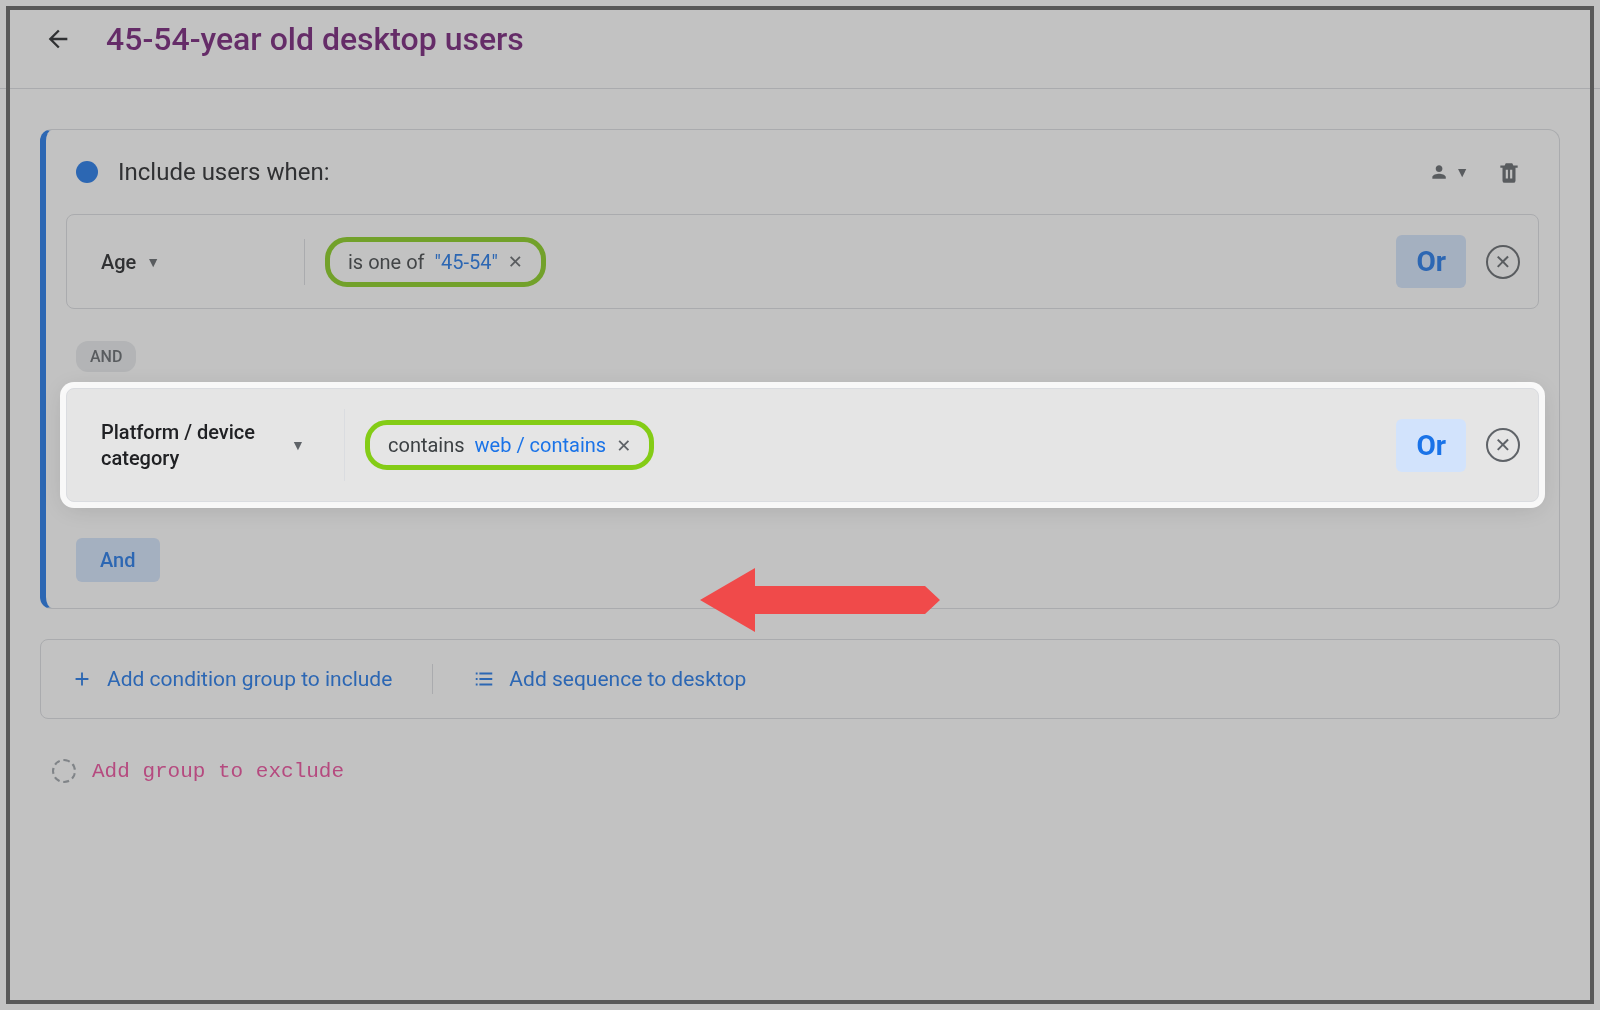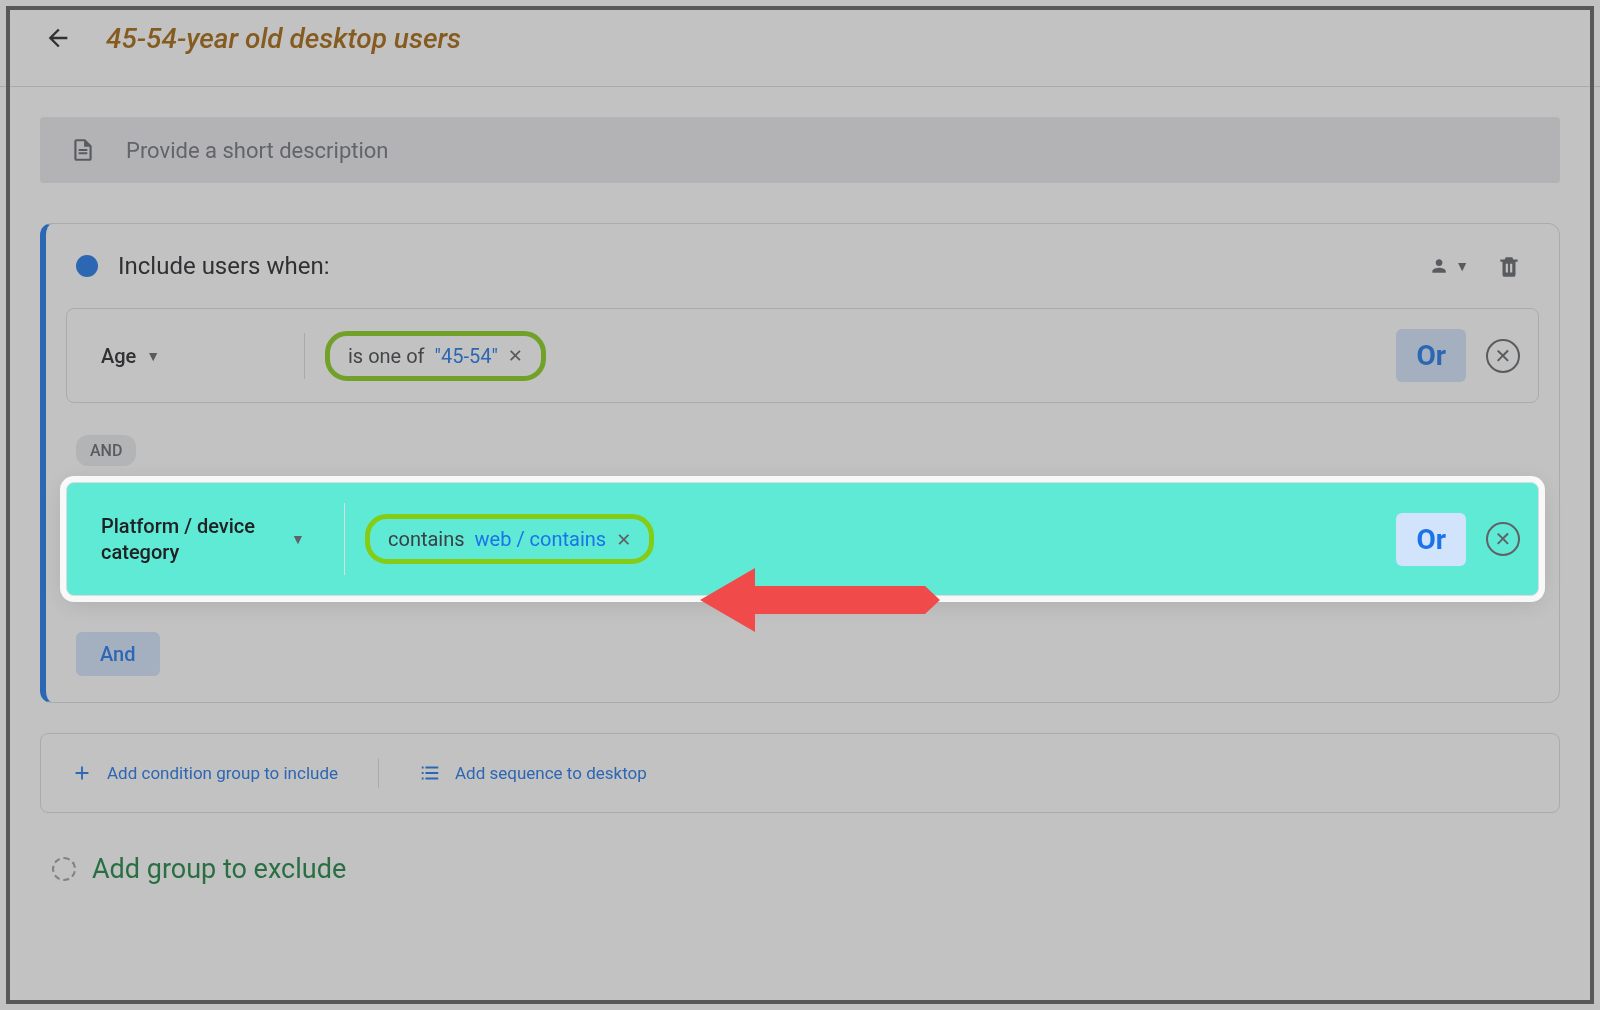--- a/index.html
+++ b/index.html
@@ -3,21 +3,21 @@
 <meta charset="utf-8">
 <style>
 * { box-sizing: border-box; margin: 0; padding: 0; font-family: 'Google Sans', Roboto, Arial, sans-serif; }
 body { background: #fff; width: 1600px; height: 1010px; overflow: hidden; position: relative; }
 
 .dim-overlay { position: absolute; inset: 0; background: rgba(80,80,80,0.35); pointer-events: none; z-index: 5; }
 .frame { position: absolute; inset: 6px; border: 4px solid #5c5c5c; }
 
 .header { display: flex; align-items: center; padding: 20px 40px; gap: 30px; }
 .back-btn { width: 36px; height: 36px; display:flex; align-items:center; justify-content:center; cursor:pointer; }
-.title { font-size: 28px; font-weight: 500; color: #a16207; font-style: italic; }
+.title { font-size: 32px; font-weight: 500; color: #701a75; }
 
 .hr { height: 1px; background: #dadce0; margin: 10px 0 30px 0; }
 
 .content { padding: 0 40px; }
 
 .desc-row { display:flex; align-items:center; gap: 30px; background: #e8e9eb; padding: 20px 30px; border-radius: 4px; }
 .desc-placeholder { font-size: 22px; color: #6b6f76; }
 
 .group-card { margin-top: 40px; border: 1px solid #dadce0; border-left: 6px solid #1a73e8; border-radius: 12px; background: #fff; }
 .group-header { display:flex; align-items:center; padding: 22px 30px; gap: 20px; }
@@ -33,29 +33,29 @@
 .chip { display:inline-flex; align-items:center; gap:10px; border: 5px solid #84cc16; border-radius: 22px; padding: 8px 18px; font-size: 20px; color:#3c4043; }
 .chip .val { color:#1a73e8; }
 .chip .x { color:#5f6368; cursor:pointer; font-size: 18px; }
 .row-spacer { flex: 1; }
 .or-btn { background:#d2e3fc; color:#1a73e8; font-size:28px; font-weight:700; padding: 10px 20px; border-radius: 6px; cursor:pointer; }
 .remove-btn { width:34px; height:34px; border:2px solid #5f6368; border-radius:50%; display:flex; align-items:center; justify-content:center; color:#5f6368; cursor:pointer; font-size: 20px; }
 
 .and-badge { display:inline-block; background:#e8eaed; color:#5f6368; font-size:16px; font-weight:500; padding: 6px 14px; border-radius: 12px; margin: 16px 0 16px 30px; }
 .and-btn { display:inline-block; background:#d2e3fc; color:#1a73e8; font-size:20px; font-weight:500; padding: 10px 24px; border-radius: 6px; margin: 20px 0 26px 30px; cursor:pointer; }
 
-.highlight-row { background: #5eead4; box-shadow: 0 0 0 6px rgba(255,255,255,0.9), 0 4px 24px rgba(0,0,0,0.15); z-index: 10; position: relative; justify-content: space-between; }
+.highlight-row { background: #e5e5e5; box-shadow: 0 0 0 6px rgba(255,255,255,0.9), 0 4px 24px rgba(0,0,0,0.15); z-index: 10; position: relative; justify-content: space-between; }
 
 .actions-row { margin-top: 30px; border: 1px solid #dadce0; border-radius: 8px; display:flex; align-items:center; padding: 24px 30px; gap: 40px; }
-.action-link { display:flex; align-items:center; gap:14px; color:#1a73e8; font-size:17px; cursor:pointer; }
+.action-link { display:flex; align-items:center; gap:14px; color:#1a73e8; font-size:21px; cursor:pointer; }
 .vsep { width:1px; height:30px; background:#dadce0; }
 
 .exclude-row { margin-top: 40px; display:flex; align-items:center; gap:16px; padding: 0 12px; }
 .dotted-circle { width:24px; height:24px; border: 2px dashed #9aa0a6; border-radius:50%; }
-.exclude-text { color:#15803d; font-size:27px; cursor:pointer; }
+.exclude-text { color:#ec4899; font-size:21px; cursor:pointer;font-family:Liberation Mono, monospace; }
 
 .arrow-annotation { position:absolute; left: 700px; top: 560px; z-index: 20; pointer-events: none; }
 .arrow-svg { width: 240px; height: 80px; }
 
 svg { display:block; }
 </style>
 </head>
 <body>
 
 <div class="frame"></div>
@@ -66,26 +66,20 @@
         <path fill="#202124" d="M20 11H7.83l5.59-5.59L12 4l-8 8 8 8 1.41-1.41L7.83 13H20z"></path>
       </svg>
   </div>
   <div class="title">45-54-year old desktop users</div>
 </div>
 
 <div class="hr"></div>
 
 <div class="content">
 
-  <div class="desc-row">
-    <svg width="26" height="26" viewBox="0 0 24 24">
-        <path fill="#5f6368" d="M14 2H6a2 2 0 0 0-2 2v16a2 2 0 0 0 2 2h12a2 2 0 0 0 2-2V8l-6-6zM6 20V4h7v5h5v11H6zm2-6h8v2H8zm0-3h8v2H8z"></path>
-      </svg>
-    <span class="desc-placeholder">Provide a short description</span>
-  </div>
 
   <div class="group-card">
     <div class="group-header">
       <div class="dot"></div>
       <div class="group-title">Include users when:</div>
       <div class="icon-dropdown icon-btn">
         <svg width="26" height="26" viewBox="0 0 24 24">
             <path fill="#5f6368" d="M12 12c2.21 0 4-1.79 4-4s-1.79-4-4-4-4 1.79-4 4 1.79 4 4 4zm0 2c-2.67 0-8 1.34-8 4v2h16v-2c0-2.66-5.33-4-8-4z"></path>
           </svg>
         <span class="caret">▼</span>

